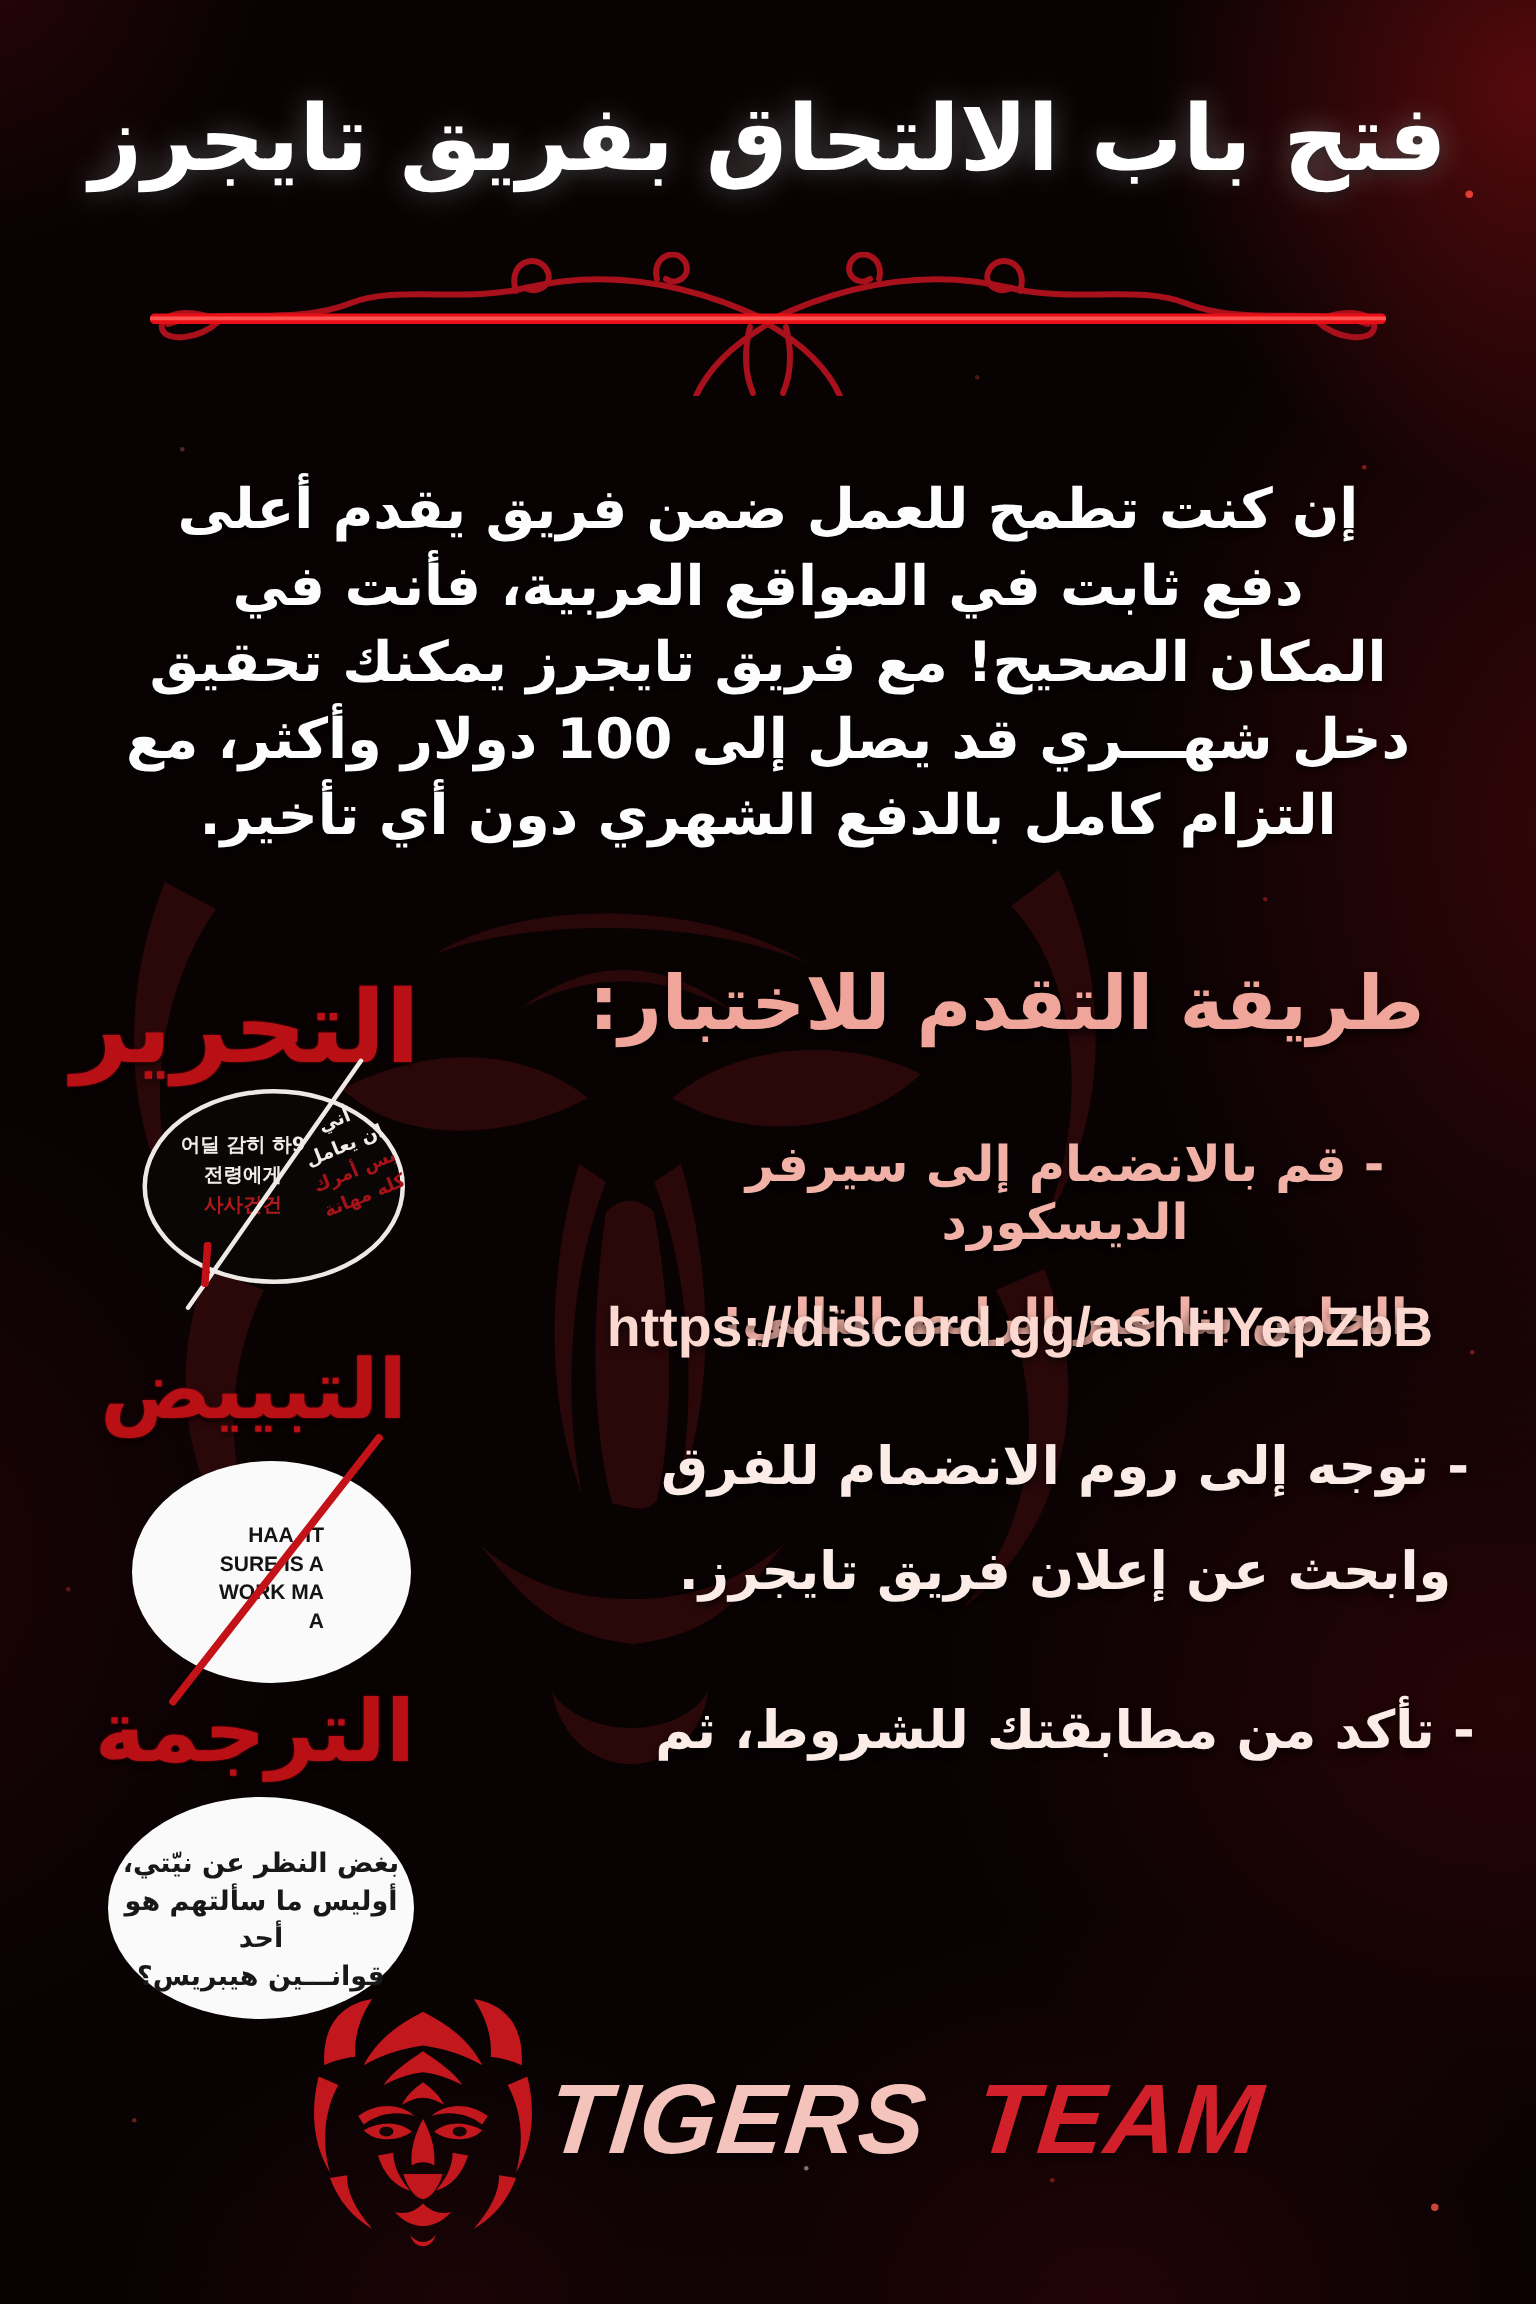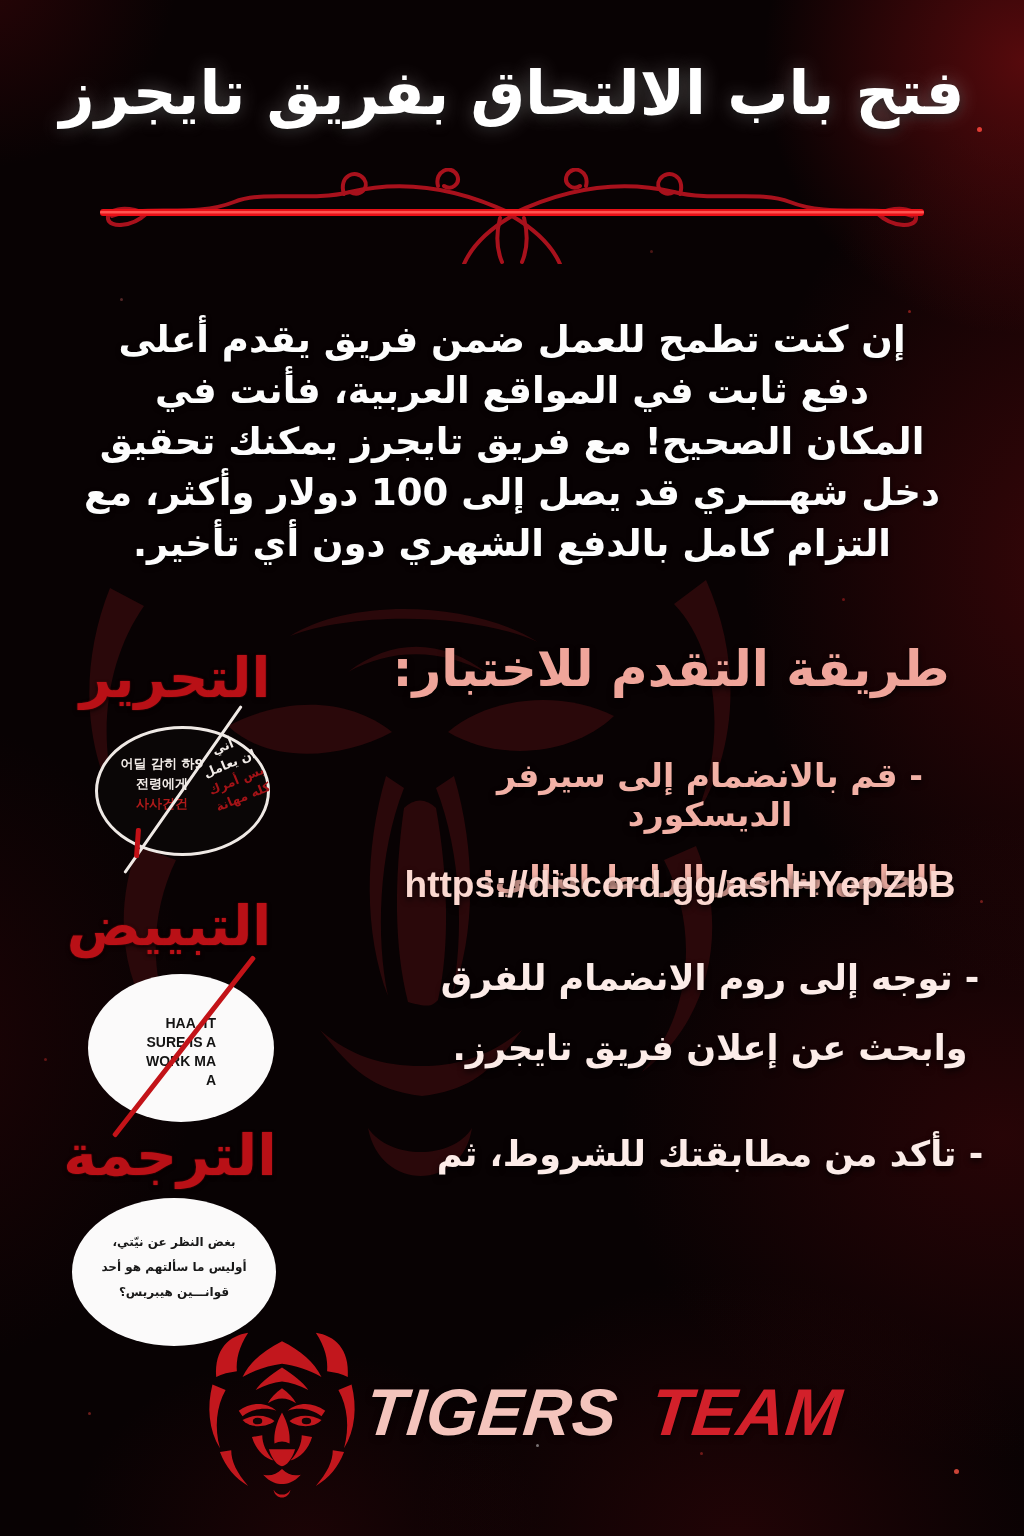--- a/index.html
+++ b/index.html
@@ -46,21 +46,21 @@
     color:#fdfdfd;font-weight:bold;font-size:37px;line-height:51px;
     text-shadow:0 2px 5px rgba(0,0,0,.75);
     margin-top:12px;
   }
   .cal-label{
     position:absolute;text-align:center;direction:rtl;
     color:#b91016;font-weight:bold;
     text-shadow:0 0 2px #6e0a0e,0 2px 4px rgba(0,0,0,.8);
     letter-spacing:-1px;
   }
-  .lbl-editing{left:70px;top:646px;width:210px;font-size:55px;}
+  .lbl-editing{left:70px;top:646px;width:210px;font-size:67px;}
   .lbl-cleaning{left:64px;top:894px;width:210px;font-size:55px;}
   .lbl-translation{left:60px;top:1122px;width:220px;font-size:57px;}
   .bubble{position:absolute;}
   .bubble .shape{position:absolute;inset:0;border-radius:50%;}
   .b1{left:95px;top:726px;width:175px;height:130px;}
   .b1 .shape{background:#0a0606;border:3px solid #efe9e5;}
   .b1 .kr{position:absolute;left:12px;top:28px;width:110px;text-align:center;
     color:#f2ece8;font-size:13px;line-height:20px;font-weight:bold;}
   .b1 .kr .red{color:#b01a1a;}
   .b1 .ar{position:absolute;right:-6px;top:10px;width:86px;text-align:center;direction:rtl;
@@ -73,21 +73,21 @@
   .b2{left:88px;top:974px;width:186px;height:148px;}
   .b2 .shape{background:#fbfafa;}
   .b2 .txt{position:absolute;left:16px;top:40px;width:112px;text-align:right;
     color:#141414;font-family:"Liberation Sans",sans-serif;font-weight:bold;
     font-size:14px;line-height:19px;}
   .slash-r{position:absolute;left:-18px;top:70px;width:228px;height:5px;background:#c31318;
     transform:rotate(-52deg);border-radius:2px;}
   .b3{left:72px;top:1198px;width:204px;height:148px;}
   .b3 .shape{background:#fbfafa;}
   .b3 .txt{position:absolute;left:0;top:32px;width:100%;text-align:center;direction:rtl;
-    color:#181818;font-weight:bold;font-size:12px;line-height:25px;}
+    color:#181818;font-weight:bold;font-size:18px;line-height:25px;}
   .howto-heading{
     position:absolute;left:366px;top:640px;width:610px;
     text-align:center;direction:rtl;
     color:#efa59a;font-weight:bold;font-size:50px;
     text-shadow:0 3px 6px rgba(0,0,0,.7);
   }
   .step{position:absolute;left:430px;width:560px;text-align:center;direction:rtl;
     font-weight:bold;text-shadow:0 3px 6px rgba(0,0,0,.75);}
   .step .ln{display:block;}
   .step1{top:756px;color:#f2b1a6;font-size:33px;}

